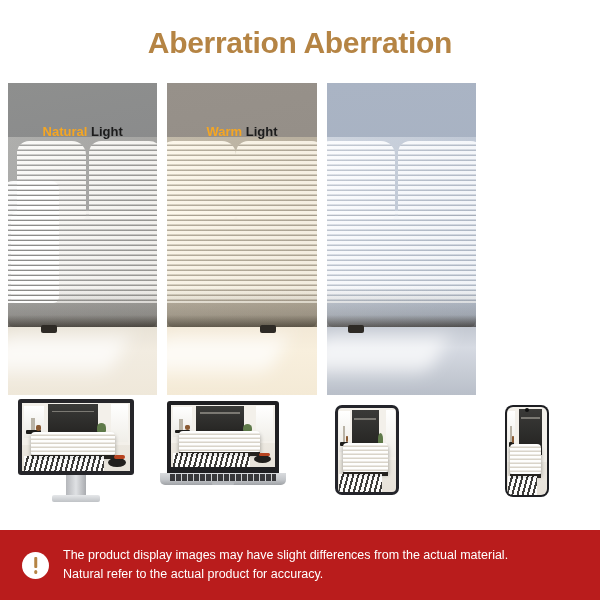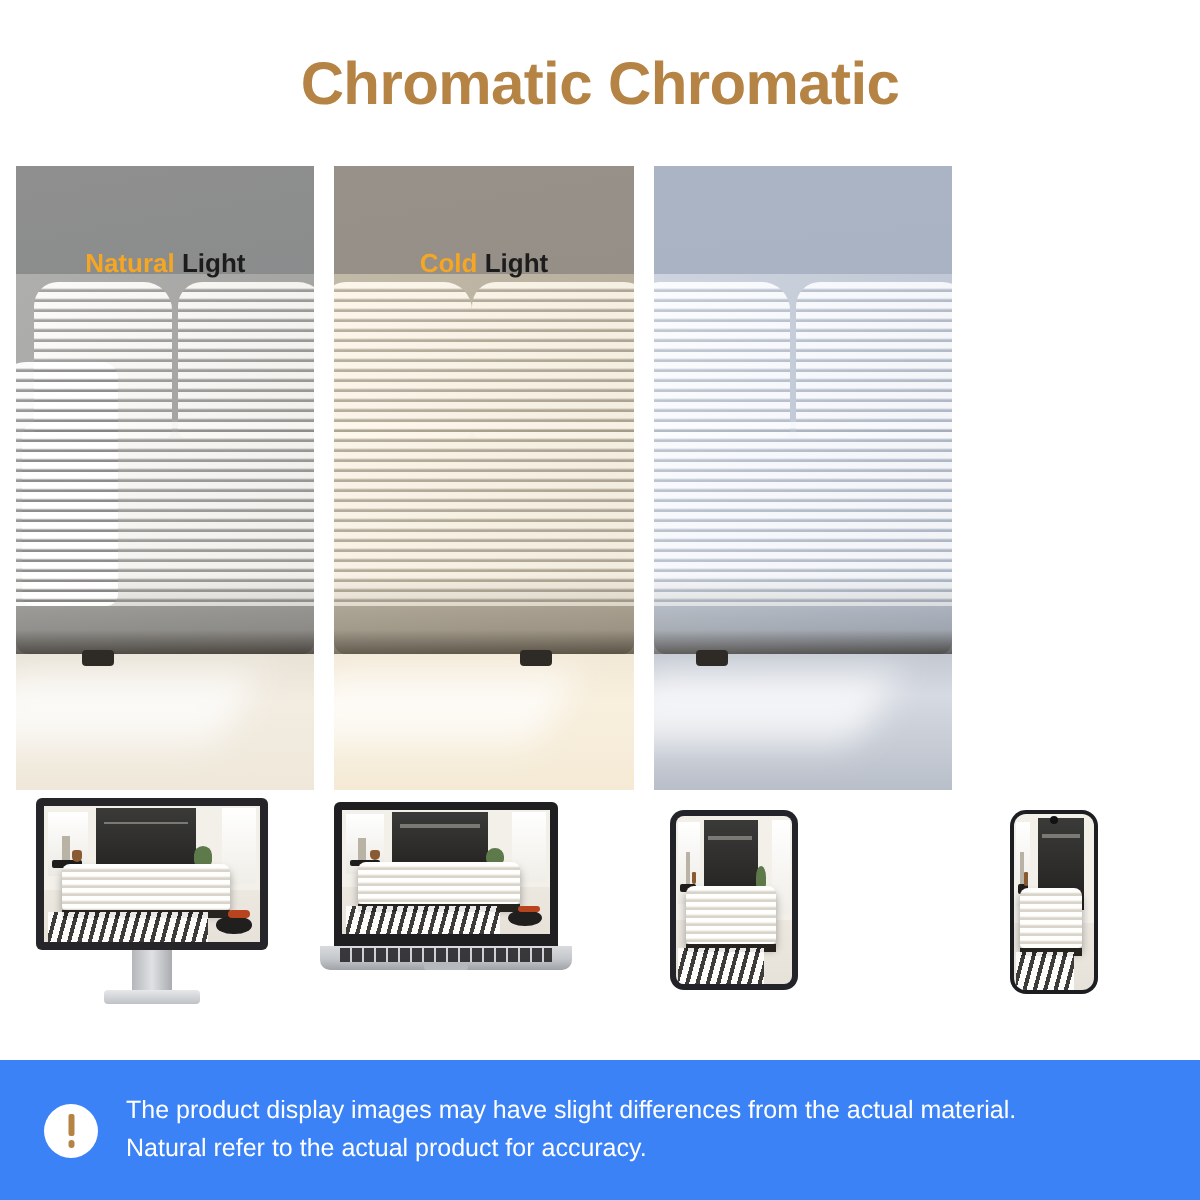--- a/index.html
+++ b/index.html
@@ -389,21 +389,21 @@
     background: #111;
     border-radius: 50%;
     z-index: 4;
   }
 
   
   .disclaimer {
     position: absolute;
     left: 0; top: 530px;
     width: 600px; height: 70px;
-    background: #3b82f6;
+    background: #b91c1c;
     display: flex;
     align-items: center;
     padding: 0 16px 0 22px;
     gap: 14px;
   }
   .warn-icon {
     flex: 0 0 auto;
     width: 27px; height: 27px;
     background: #ffffff;
     border-radius: 50%;
@@ -430,21 +430,21 @@
   .disclaimer-text {
     color: #ffffff;
     font-size: 12.5px;
     line-height: 1.55;
   }
   .disclaimer-text span { display: block; }
 </style>
 </head>
 <body>
 
-<div class="page-title">Chromatic Chromatic</div>
+<div class="page-title">Aberration Aberration</div>
 
 <div class="panel-strip">
 
   <div class="panel p1 panel-natural">
     <div class="wall"></div>
     <div class="floor">
       <div class="floor-glow"></div>
     </div>
     <div class="baseline"></div>
     <div class="sofa">
@@ -469,21 +469,21 @@
     <div class="baseline"></div>
     <div class="sofa">
       <div class="cushion-back cb-left" style="left:-4%;width:50%"></div>
       <div class="cushion-back cb-right" style="left:46%;width:60%"></div>
       <div class="seat-block" style="left:-6%;width:114%"></div>
       <div class="sofa-tint"></div>
       <div class="sofa-shade"></div>
       <div class="sofa-foot" style="left:62%"></div>
     </div>
     <div class="panel-label">
-      <span class="label-accent">Cold</span><span class="label-rest"> Light</span>
+      <span class="label-accent">Warm</span><span class="label-rest"> Light</span>
     </div>
   </div>
 
   <div class="panel p3 panel-cold">
     <div class="wall"></div>
     <div class="floor">
       <div class="floor-glow"></div>
     </div>
     <div class="baseline"></div>
     <div class="sofa">

